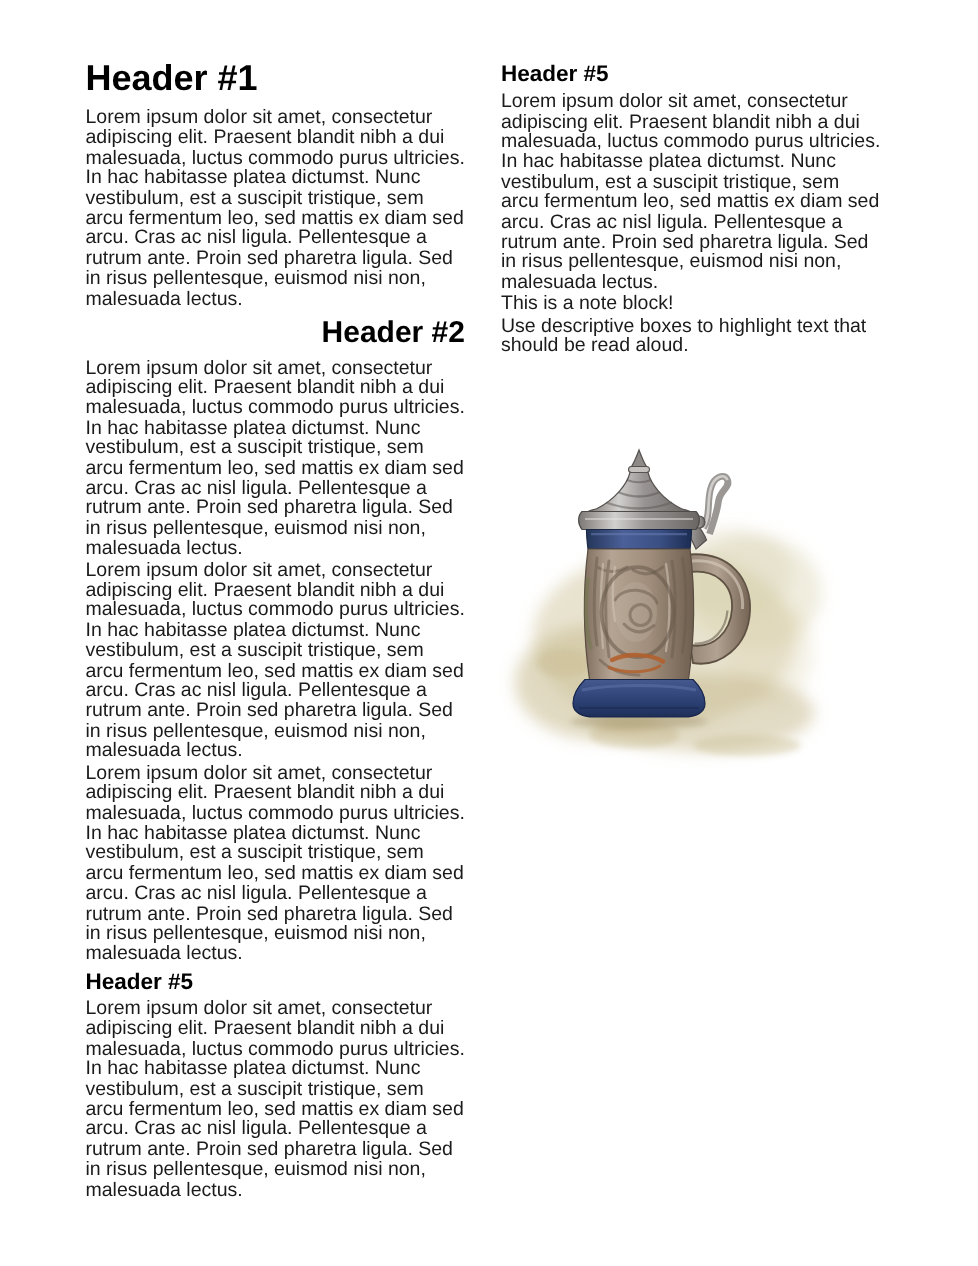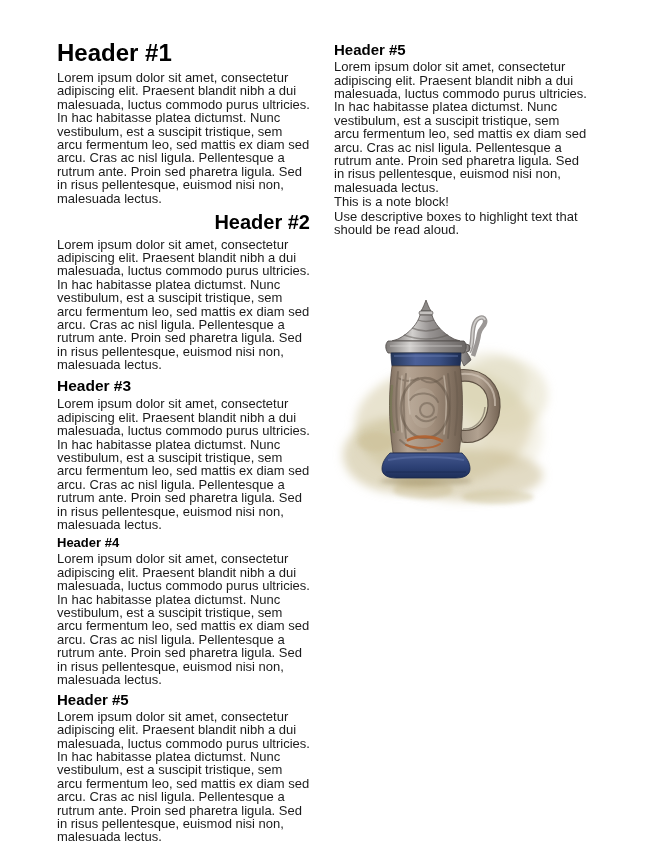--- a/index.html
+++ b/index.html
@@ -52,23 +52,21 @@
 <body>
 
 <div class="page">
   <div class="columns">
 
     <div class="col col-left">
       <h1>Header #1</h1>
       <p>Lorem ipsum dolor sit amet, consectetur adipiscing elit. Praesent blandit nibh a dui malesuada, luctus commodo purus ultricies. In hac habitasse platea dictumst. Nunc vestibulum, est a suscipit tristique, sem arcu fermentum leo, sed mattis ex diam sed arcu. Cras ac nisl ligula. Pellentesque a rutrum ante. Proin sed pharetra ligula. Sed in risus pellentesque, euismod nisi non, malesuada lectus.</p>
       <h2>Header #2</h2>
       <p>Lorem ipsum dolor sit amet, consectetur adipiscing elit. Praesent blandit nibh a dui malesuada, luctus commodo purus ultricies. In hac habitasse platea dictumst. Nunc vestibulum, est a suscipit tristique, sem arcu fermentum leo, sed mattis ex diam sed arcu. Cras ac nisl ligula. Pellentesque a rutrum ante. Proin sed pharetra ligula. Sed in risus pellentesque, euismod nisi non, malesuada lectus.</p>
-      <h3>Header #3</h3>
       <p>Lorem ipsum dolor sit amet, consectetur adipiscing elit. Praesent blandit nibh a dui malesuada, luctus commodo purus ultricies. In hac habitasse platea dictumst. Nunc vestibulum, est a suscipit tristique, sem arcu fermentum leo, sed mattis ex diam sed arcu. Cras ac nisl ligula. Pellentesque a rutrum ante. Proin sed pharetra ligula. Sed in risus pellentesque, euismod nisi non, malesuada lectus.</p>
-      <h4>Header #4</h4>
       <p>Lorem ipsum dolor sit amet, consectetur adipiscing elit. Praesent blandit nibh a dui malesuada, luctus commodo purus ultricies. In hac habitasse platea dictumst. Nunc vestibulum, est a suscipit tristique, sem arcu fermentum leo, sed mattis ex diam sed arcu. Cras ac nisl ligula. Pellentesque a rutrum ante. Proin sed pharetra ligula. Sed in risus pellentesque, euismod nisi non, malesuada lectus.</p>
       <h5>Header #5</h5>
       <p>Lorem ipsum dolor sit amet, consectetur adipiscing elit. Praesent blandit nibh a dui malesuada, luctus commodo purus ultricies. In hac habitasse platea dictumst. Nunc vestibulum, est a suscipit tristique, sem arcu fermentum leo, sed mattis ex diam sed arcu. Cras ac nisl ligula. Pellentesque a rutrum ante. Proin sed pharetra ligula. Sed in risus pellentesque, euismod nisi non, malesuada lectus.</p>
     </div>
 
     <div class="col col-right">
       <h5 class="top">Header #5</h5>
       <p>Lorem ipsum dolor sit amet, consectetur adipiscing elit. Praesent blandit nibh a dui malesuada, luctus commodo purus ultricies. In hac habitasse platea dictumst. Nunc vestibulum, est a suscipit tristique, sem arcu fermentum leo, sed mattis ex diam sed arcu. Cras ac nisl ligula. Pellentesque a rutrum ante. Proin sed pharetra ligula. Sed in risus pellentesque, euismod nisi non, malesuada lectus.</p>
       <p>This is a note block!</p>
       <p>Use descriptive boxes to highlight text that should be read aloud.</p>

